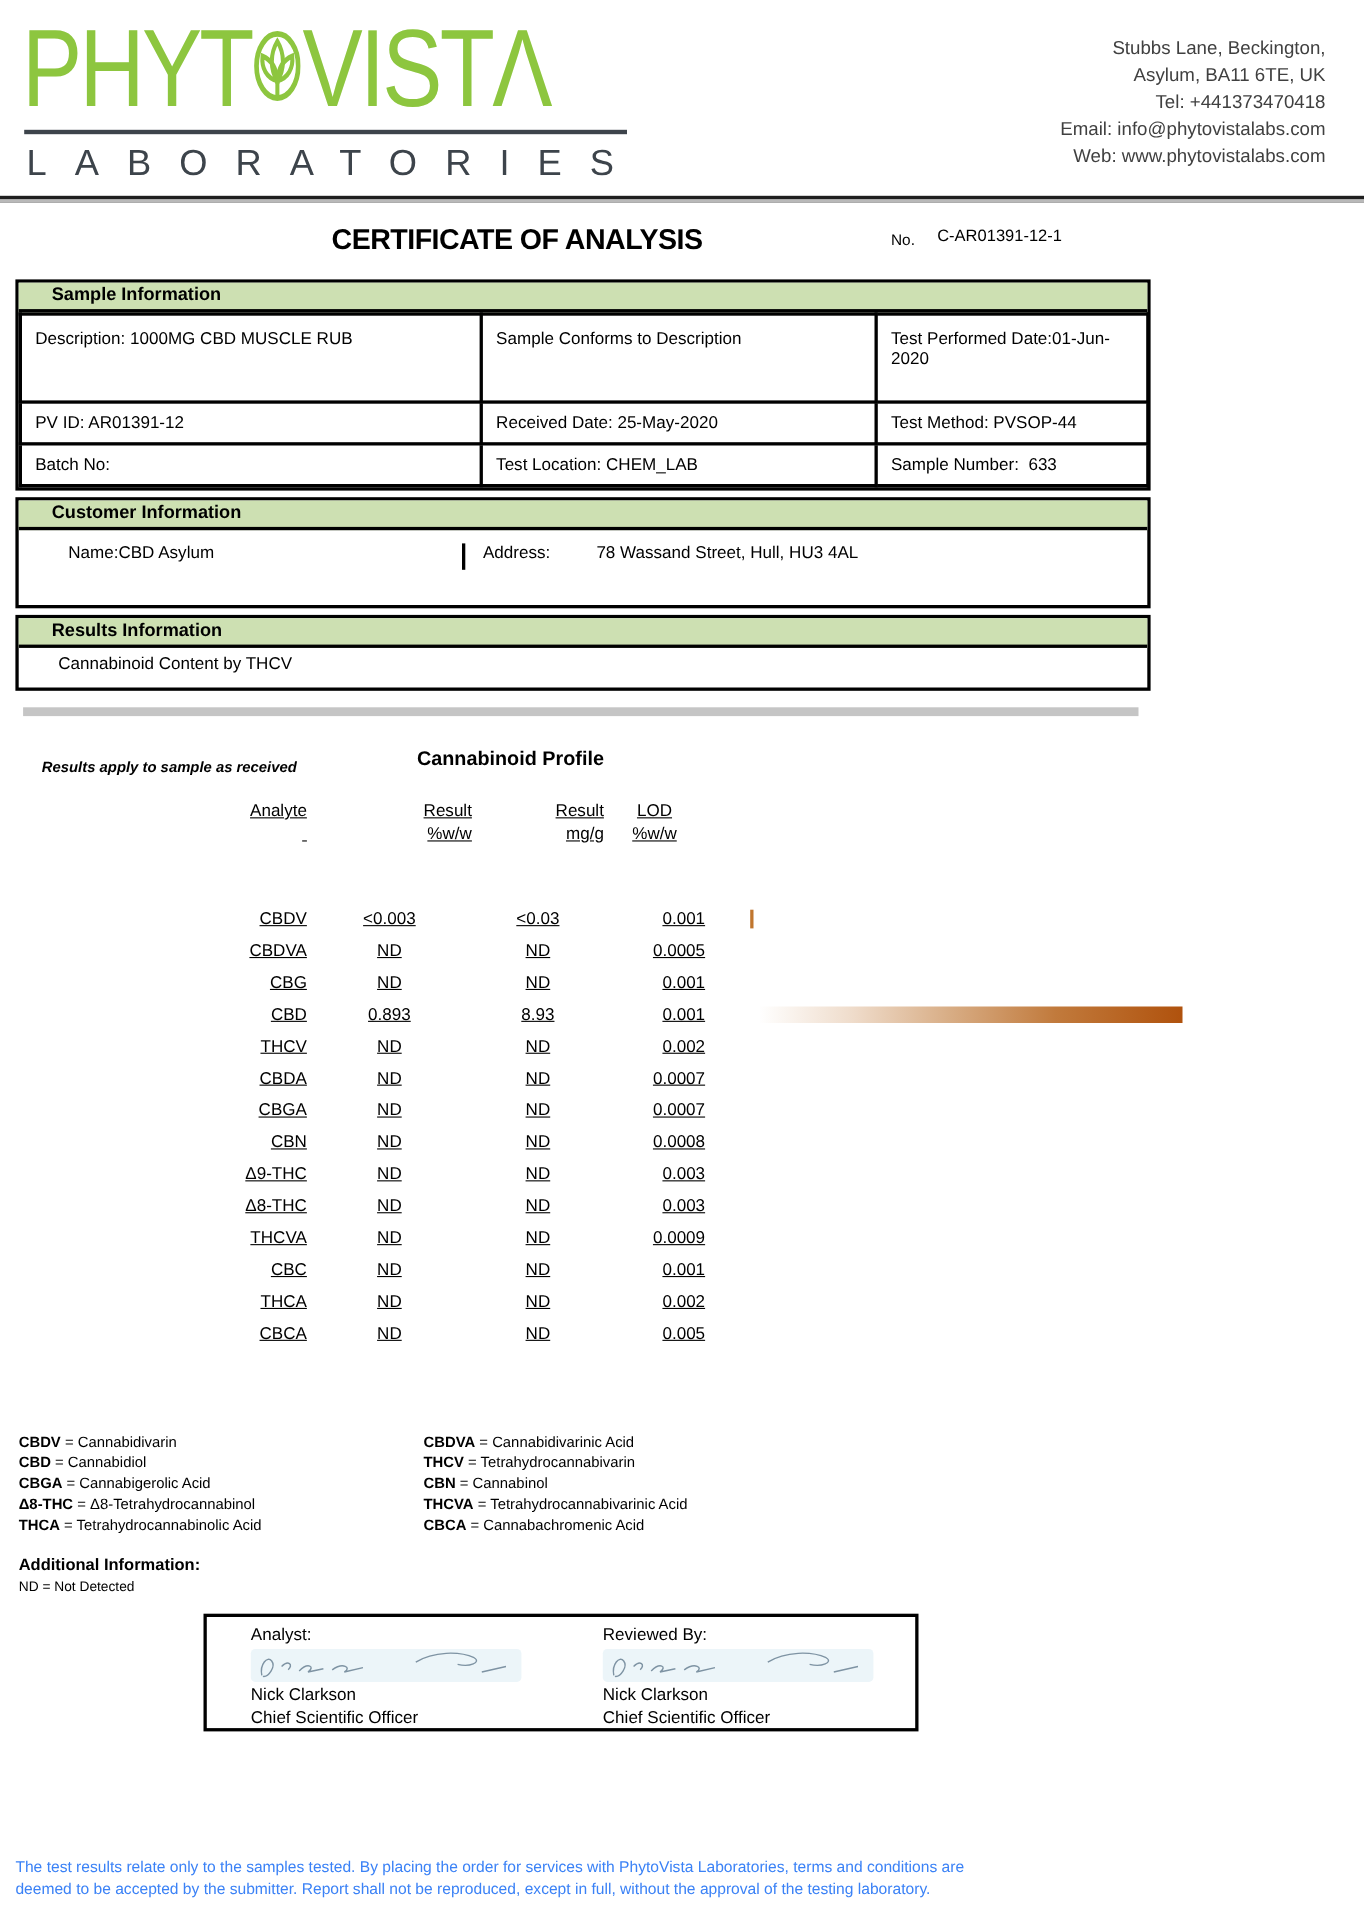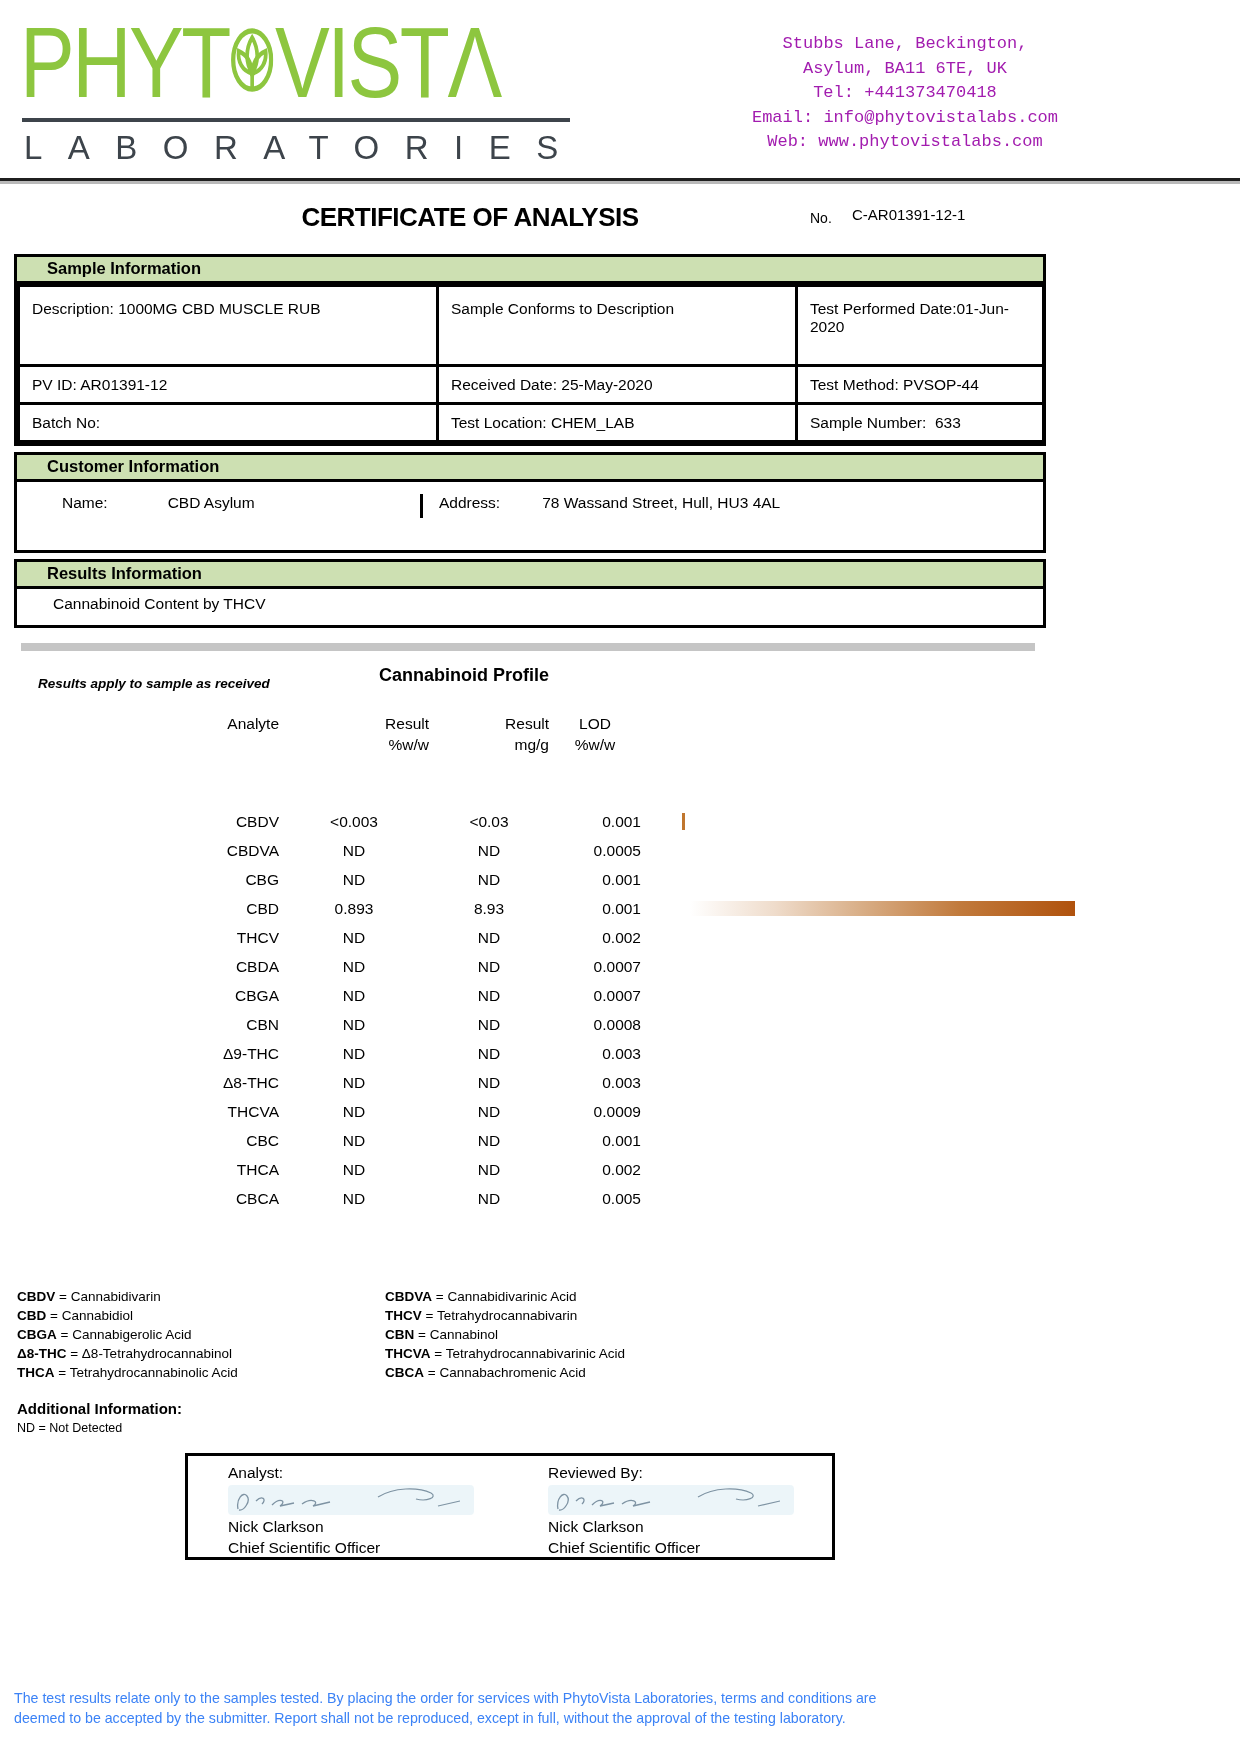--- a/index.html
+++ b/index.html
@@ -14,21 +14,21 @@
     font-size:100px;line-height:0.92;color:var(--logo-green,#8dc63f);
     letter-spacing:-3px;transform:scaleX(0.82);transform-origin:left top;
     white-space:nowrap;display:flex;align-items:flex-end;font-weight:400;
   }
   .leaf{margin:0 2px 6px 2px;}
   .logo-rule{width:548px;height:4px;background:var(--logo-dark,#3d444b);margin:10px 0 7px 2px;}
   .logo-sub{
     font-size:33px;color:var(--logo-dark,#3d444b);letter-spacing:25.5px;
     white-space:nowrap;margin-left:4px;
   }
-  .contact{flex:1;text-align:center;font-size:17px;line-height:24.5px;padding:16px 15px 0 0;color:#a21caf;font-family:Liberation Mono, monospace;}
+  .contact{flex:1;text-align:right;font-size:17px;line-height:24.5px;padding:16px 15px 0 0;color:#404040;}
   
   .divider{height:3px;background:#1f1f1f;border-bottom:3px solid #b9b9b9;margin-top:11px;}
   
   .title-row{position:relative;height:52px;margin-top:12px;}
   .coa-title{position:absolute;left:150px;width:640px;text-align:center;font-size:26px;font-weight:bold;letter-spacing:-0.5px;top:6px;}
   .no-label{position:absolute;left:810px;top:14px;font-size:14px;}
   .no-value{position:absolute;left:852px;top:10px;font-size:15px;}
   
   .sbox{margin-left:14px;width:1026px;border:3px solid #000;margin-top:6px;}
   .band{
@@ -39,28 +39,28 @@
   table.info td{
     border:3px solid #000;font-size:15.5px;vertical-align:top;
     padding:9px 10px 8px 12px;
   }
   table.info tr.tall td{height:56px;padding-top:13px;}
   td.c-desc{width:394px;}
   td.c-mid{width:334px;}
   td.c-right{width:222px;padding-right:48px;}
   .cust-row{display:flex;min-height:56px;padding-top:12px;font-size:15.5px;}
   .cust-name{width:358px;padding-left:45px;display:flex;}
-  .cust-name .val{margin-left:60px;}
+  .cust-name .val{}
   .cust-addr{border-left:3px solid #000;padding-left:16px;display:flex;margin-bottom:8px;height:24px;}
   .cust-addr .val{margin-left:42px;}
   .method-row{padding:6px 0 12px 36px;font-size:15.5px;}
   
   .gray-bar{margin:15px 0 0 21px;width:1014px;height:8px;background:var(--gray-bar,#c5c5c5);}
   
-  .profile{margin-left:14px;position:relative;margin-top:12px;width:1120px;}
+  .profile{margin-left:14px;position:relative;margin-top:26px;width:1120px;text-decoration:underline;}
   .profile-head{position:relative;height:34px;}
   .note{position:absolute;left:24px;top:13px;font-size:13.5px;font-weight:bold;font-style:italic;}
   .ptitle{position:absolute;left:0;width:900px;text-align:center;font-size:18px;font-weight:bold;top:2px;}
   .pgrid{display:grid;grid-template-columns:265px 150px 120px 92px;font-size:15.5px;}
   .phead{margin-top:16px;line-height:21px;}
   .phead .h1{text-align:right;}
   .phead .h2,.phead .h3{text-align:right;}
   .phead .h4{text-align:center;}
   .prows{margin-top:52px;}
   .prow{display:grid;grid-template-columns:265px 150px 120px 92px;height:29px;align-items:center;position:relative;font-size:15.5px;}

